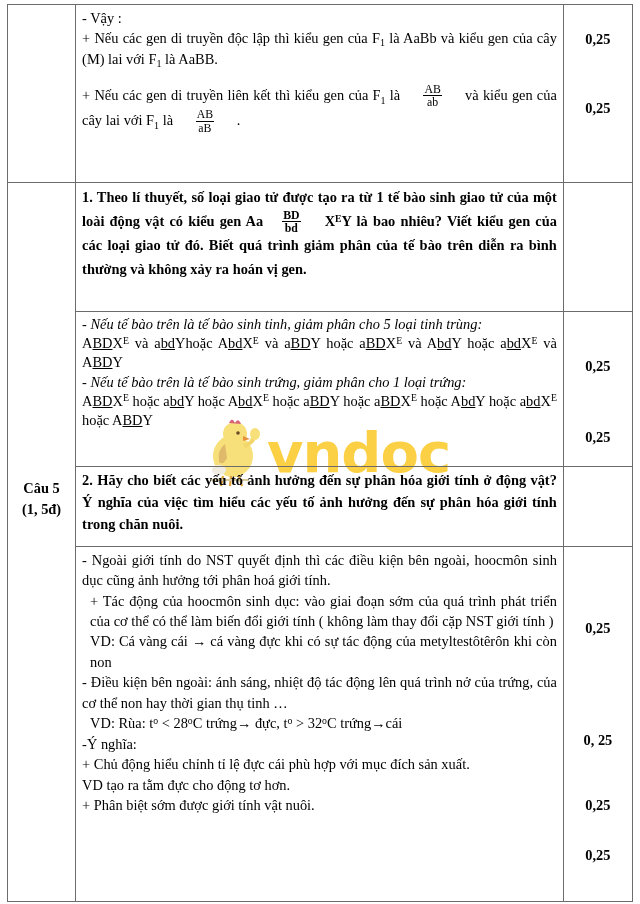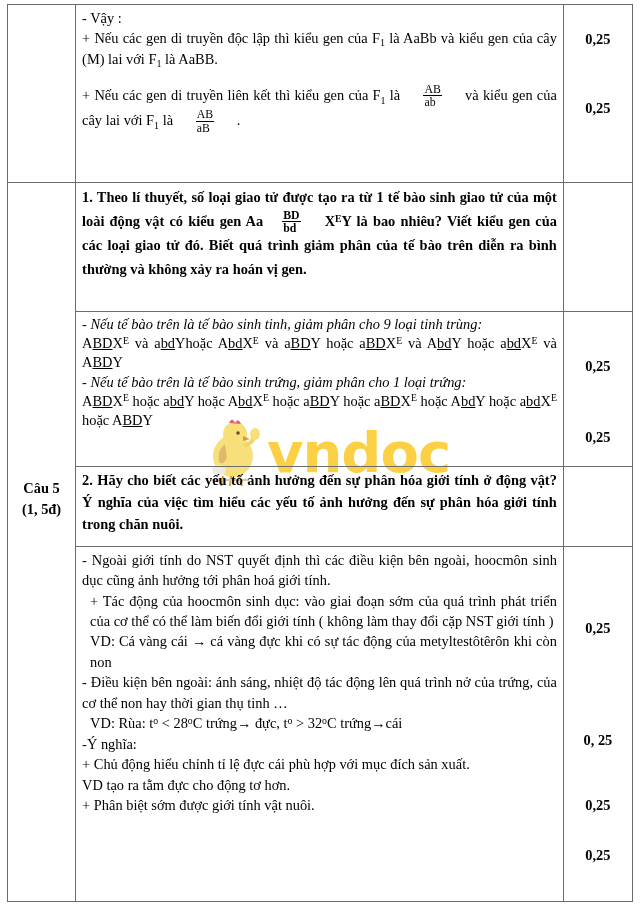--- a/index.html
+++ b/index.html
@@ -106,20 +106,21 @@
   p.sp { margin-top: 14px; }
   .indent { padding-left: 8px; }
 
   sub { font-size: 0.7em; vertical-align: baseline; position: relative; bottom: -0.28em; }
   sup { font-size: 0.68em; vertical-align: baseline; position: relative; bottom: 0.46em; }
 
   
   .frac {
     display: inline-block;
     vertical-align: -0.48em;
+    text-align: center;
     font-size: 0.82em;
     line-height: 1.02;
     margin: 0 19px;
   }
   .frac .num { display: block; padding: 0 1px; }
   .frac .den { display: block; border-top: 1px solid #000; padding: 0 1px; }
 
   
   .score-stack { position: relative; height: 100%; }
   .score-abs { position: absolute; left: 0; right: 0; text-align: center; }
@@ -184,21 +185,21 @@
         <div class="cell-pad bold" style="height:117px;">
           <p style="line-height:1.62;"><span>1. Theo lí thuyết, số loại giao tử được tạo ra từ 1 tế bào sinh giao tử của một loài động vật có kiểu gen Aa</span><span class="frac"><span class="num">BD</span><span class="den">bd</span></span><span> X</span><sup>E</sup><span>Y là bao nhiêu? Viết kiểu gen của các loại giao tử đó. Biết quá trình giảm phân của tế bào trên diễn ra bình thường và không xảy ra hoán vị gen.</span></p>
         </div>
       </td>
       <td class="score"></td>
     </tr>
 
     <tr>
       <td>
         <div class="cell-pad tight" style="height:143px;">
-          <p class="ital">- Nếu tế bào trên là tế bào sinh tinh, giảm phân cho 9 loại tinh trùng:</p>
+          <p class="ital">- Nếu tế bào trên là tế bào sinh tinh, giảm phân cho 5 loại tinh trùng:</p>
           <p>A<u>BD</u>X<sup>E</sup> và a<u>bd</u>Yhoặc A<u>bd</u>X<sup>E</sup> và a<u>BD</u>Y hoặc a<u>BD</u>X<sup>E</sup> và A<u>bd</u>Y hoặc a<u>bd</u>X<sup>E</sup> và A<u>BD</u>Y</p>
           <p class="ital">- Nếu tế bào trên là tế bào sinh trứng, giảm phân cho 1 loại trứng:</p>
           <p>A<u>BD</u>X<sup>E</sup> hoặc a<u>bd</u>Y hoặc A<u>bd</u>X<sup>E</sup> hoặc a<u>BD</u>Y hoặc a<u>BD</u>X<sup>E</sup> hoặc A<u>bd</u>Y hoặc a<u>bd</u>X<sup>E</sup> hoặc A<u>BD</u>Y</p>
         </div>
       </td>
       <td class="score">
         <div class="score-stack" style="height:143px;">
           <div class="score-abs" style="top:46px;">0,25</div>
           <div class="score-abs" style="top:117px;">0,25</div>
         </div>

